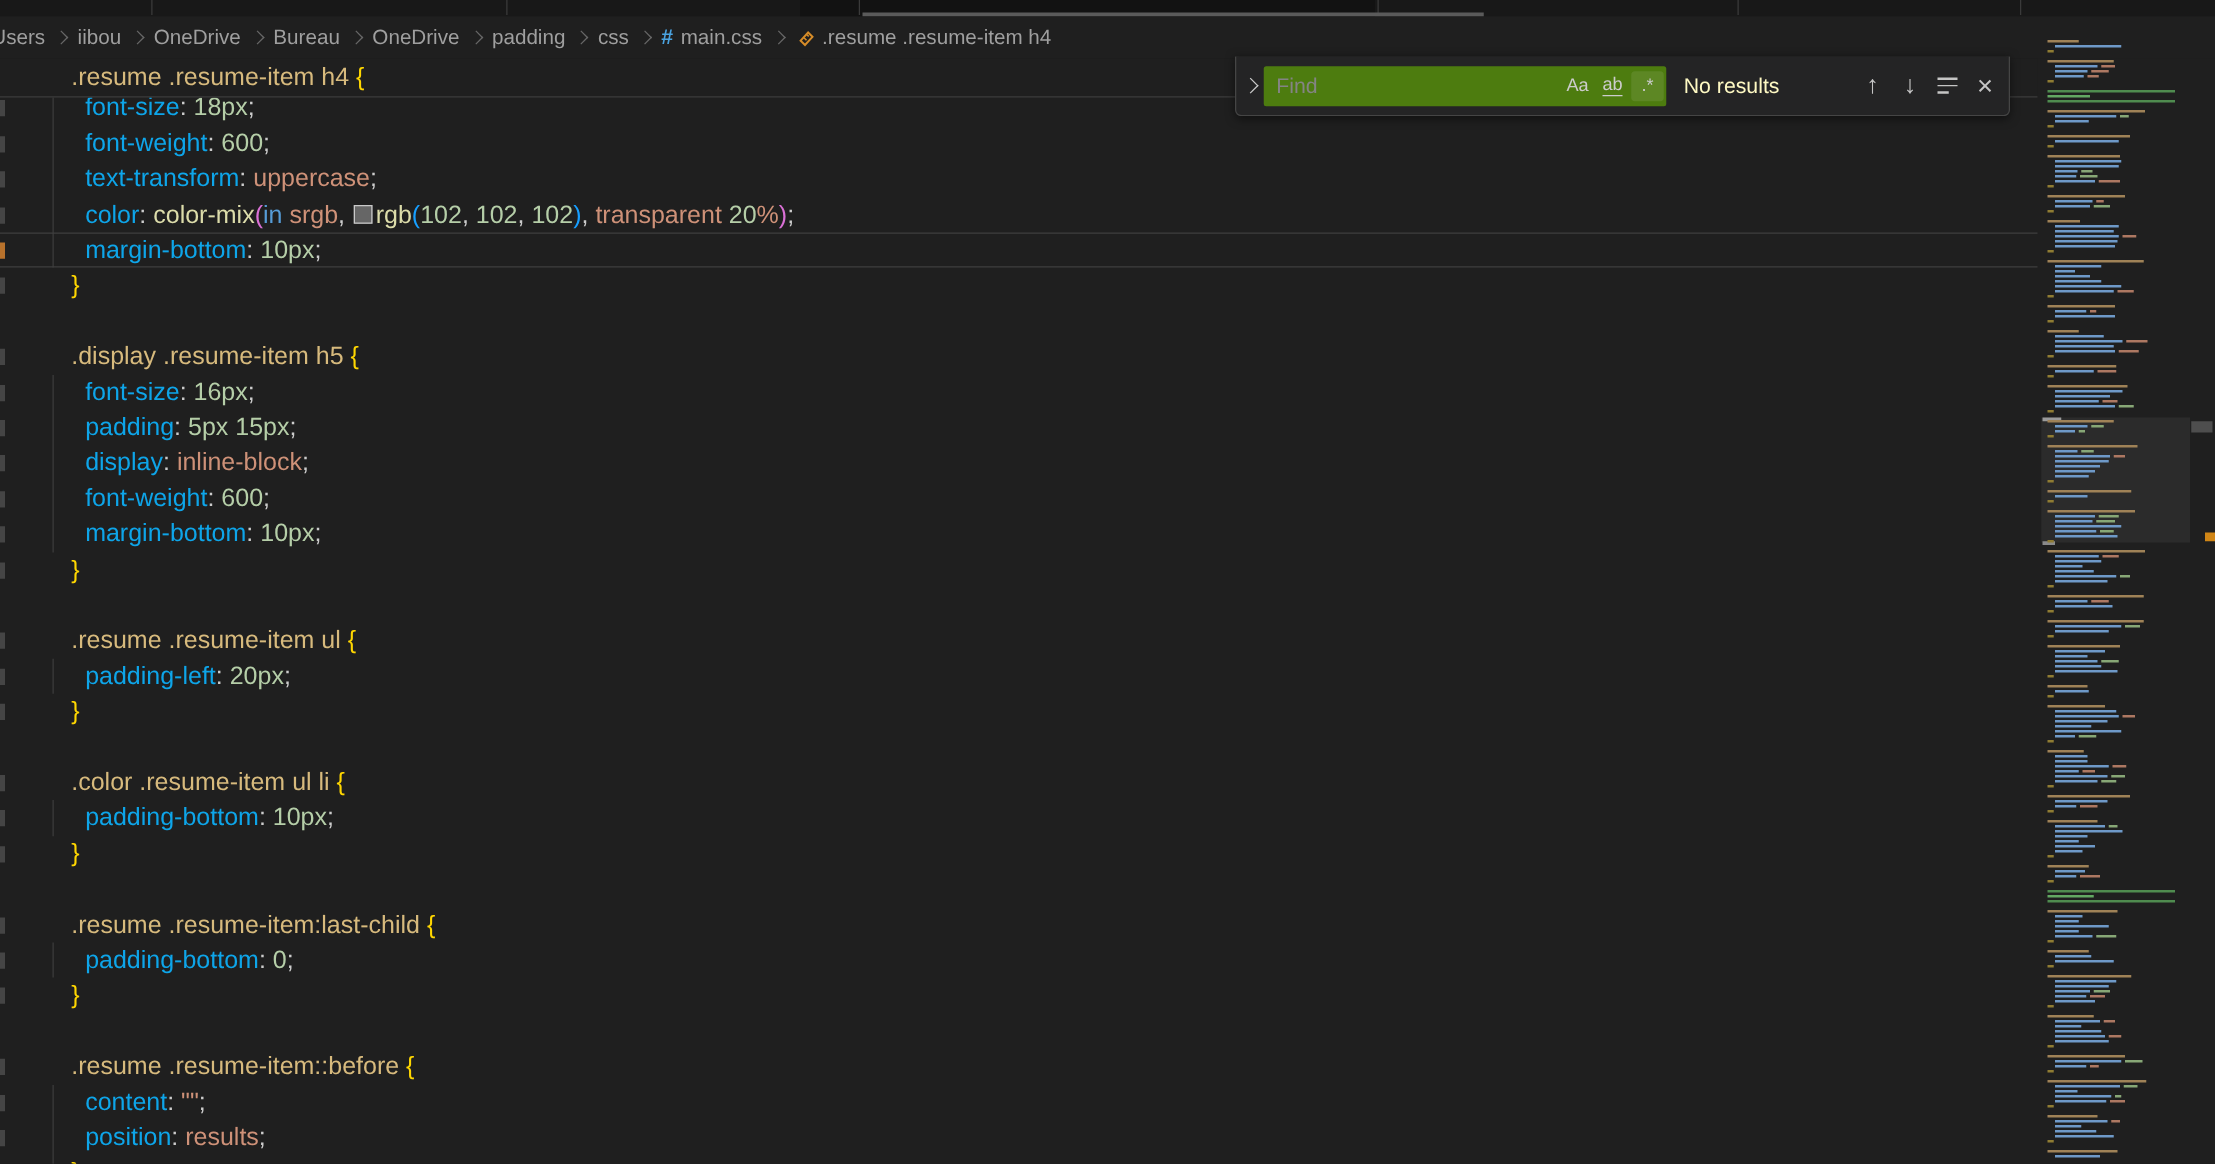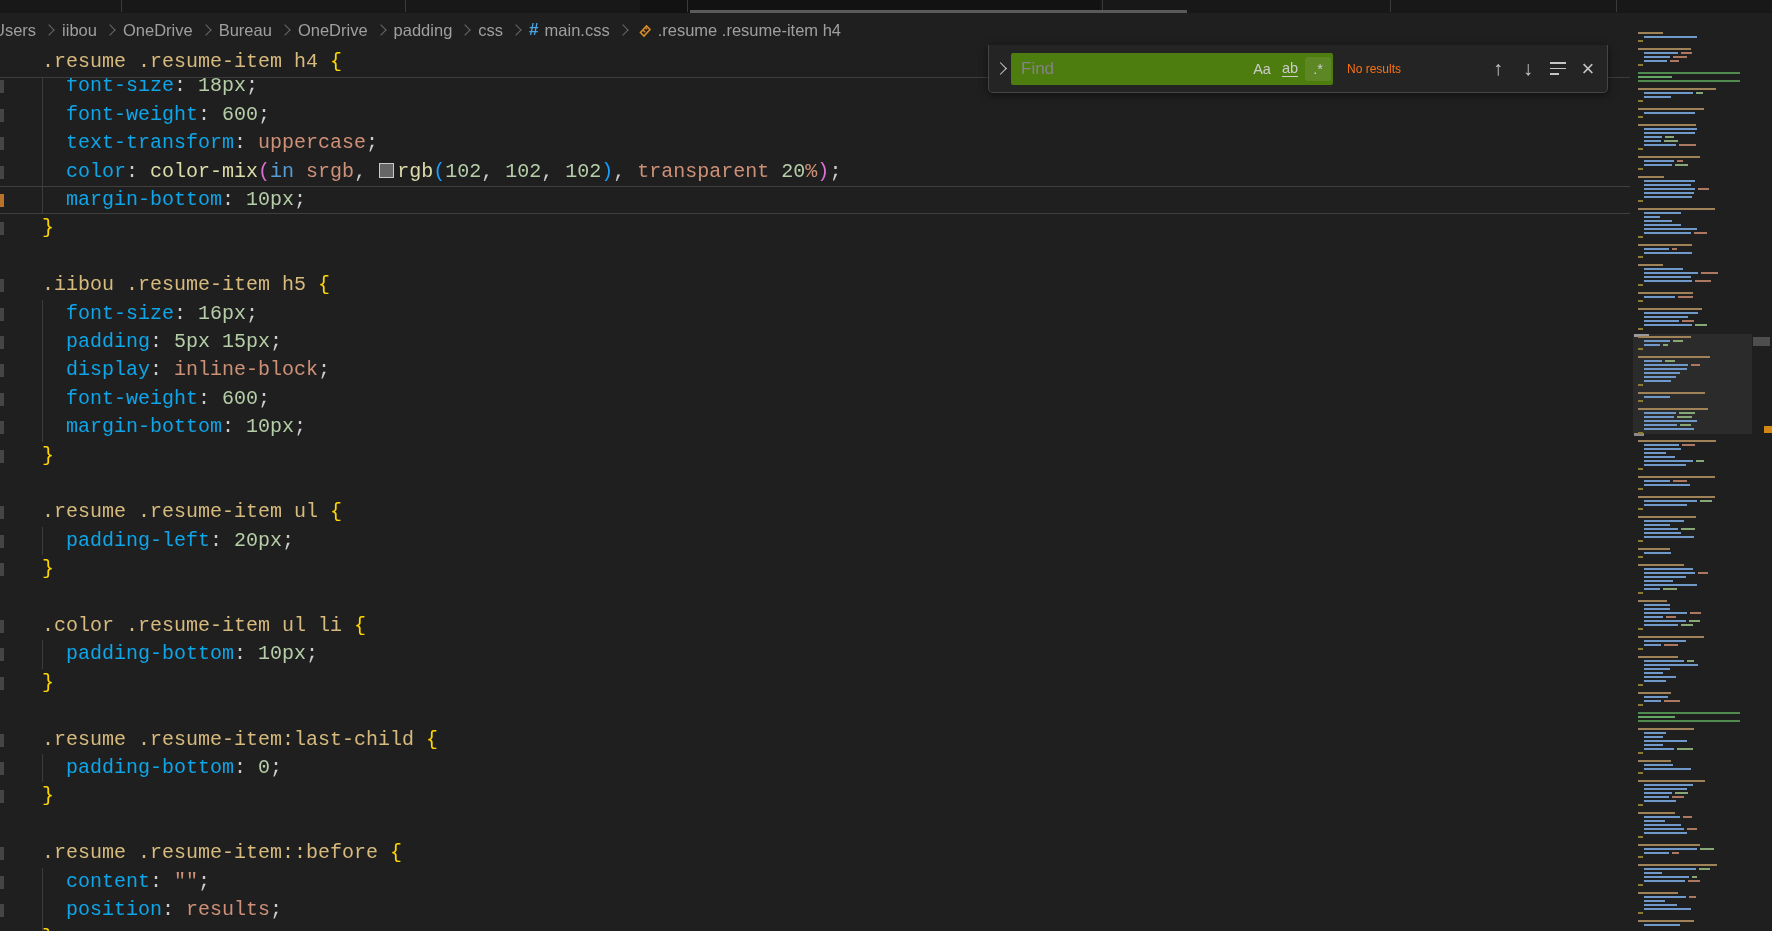--- a/index.html
+++ b/index.html
@@ -19,22 +19,22 @@
     display:flex;align-items:center;color:#9f9f9f;font-size:16.5px;white-space:nowrap;z-index:2;
   }
   .breadcrumb .bc-item{cursor:pointer;}
   .breadcrumb .bc-item:first-child{margin-left:-7px;}
   .bc-sep{width:7px;height:7px;border-right:1.6px solid #686868;border-top:1.6px solid #686868;
     transform:rotate(45deg);margin:0 9px;flex:none;}
   .bc-hash{color:#4aa3e0;font-weight:bold;font-size:17px;margin-right:6px;}
   .bc-ruleicon{width:17px;height:17px;margin-right:5px;flex:none;}
   
   .code-line{
-    position:absolute;left:42px;height:28.4px;line-height:28.4px;white-space:pre;
-    font-family:Liberation Mono, monospace;font-size:20px;z-index:1;
+    position:absolute;left:57px;height:28.4px;line-height:28.4px;white-space:pre;
+    font-family:Liberation Sans, sans-serif;font-size:20px;z-index:1;
   }
   .t-sel{color:#d7ba7d;} .t-b1{color:#ffd700;} .t-p2{color:#da70d6;} .t-p3{color:#179fff;}
   .t-prop{color:#0ea5e9;} .t-punc{color:#cccccc;} .t-num{color:#b5cea8;} .t-kw{color:#ce9178;}
   .t-fn{color:#dcdcaa;} .t-op{color:#569cd6;}
   .swatch{display:inline-block;width:13px;height:13px;background:#666666;border:1.5px solid #c9c9c9;
     vertical-align:-1px;margin:0 3px 0 1px;}
   .gutter-mark{position:absolute;left:0;width:4px;height:13px;background:#454545;z-index:1;}
   .gutter-mark.cur{background:#b8722c;}
   .indent-guide{position:absolute;left:42px;width:1px;background:#3c3c3c;z-index:0;}
   .current-line{position:absolute;left:0;width:1630px;height:28.4px;
@@ -53,21 +53,21 @@
   .fw-toggle .chev{width:8px;height:8px;border-right:1.8px solid #cccccc;border-top:1.8px solid #cccccc;transform:rotate(45deg);}
   .fw-input-box{position:relative;width:322px;height:32px;background:#4d7c0f;border-radius:2px;
     display:flex;align-items:center;flex:none;}
   .fw-input{flex:1;min-width:0;background:transparent;border:none;outline:none;color:#cccccc;
     font-size:17px;padding:0 4px 0 10px;font-family:"Liberation Sans",sans-serif;}
   .fw-input::placeholder{color:#848484;}
   .fw-opt{width:26px;height:24px;display:flex;align-items:center;justify-content:center;
     font-size:14.5px;color:#cccccc;border-radius:3px;cursor:pointer;flex:none;margin-right:2px;}
   .fw-opt.ww span{border-bottom:1px solid #cccccc;}
   .fw-opt.rx{background:rgba(255,255,255,0.09);}
-  .fw-status{font-size:12px;color:#f97316;margin-left:14px;flex:none;}
+  .fw-status{font-size:17px;color:#fef9c3;margin-left:14px;flex:none;}
   .fw-btn{width:30px;height:30px;display:flex;align-items:center;justify-content:center;
     color:#c5c5c5;font-size:20px;cursor:pointer;border-radius:4px;flex:none;}
   .fw-arrows{margin-left:auto;display:flex;align-items:center;}
   .fw-sel-icon{display:flex;flex-direction:column;gap:3.5px;align-items:flex-start;}
   .fw-sel-icon i{display:block;height:1.8px;background:#c5c5c5;}
   .fw-sel-icon i:nth-child(1){width:16px;} .fw-sel-icon i:nth-child(2){width:16px;} .fw-sel-icon i:nth-child(3){width:9px;}
   .fw-close{font-size:22px;margin-right:4px;}
   
   .minimap{position:absolute;left:1630px;top:26px;width:122px;height:905px;z-index:4;}
   .mm-bar{position:absolute;height:2px;}
@@ -131,21 +131,21 @@
     <div class="gutter-mark" style="top: 108.8px;"></div>
     <div class="code-line" style="top: 129.2px;"><span class="t-prop">  text-transform</span><span class="t-punc">: </span><span class="t-kw">uppercase</span><span class="t-punc">;</span></div>
     <div class="gutter-mark" style="top: 137.2px;"></div>
     <div class="code-line" style="top: 157.6px;"><span class="t-prop">  color</span><span class="t-punc">: </span><span class="t-fn">color-mix</span><span class="t-p2">(</span><span class="t-op">in</span><span class="t-punc"> </span><span class="t-kw">srgb</span><span class="t-punc">, </span><span class="swatch"></span><span class="t-fn">rgb</span><span class="t-p3">(</span><span class="t-num">102</span><span class="t-punc">, </span><span class="t-num">102</span><span class="t-punc">, </span><span class="t-num">102</span><span class="t-p3">)</span><span class="t-punc">, </span><span class="t-kw">transparent</span><span class="t-punc"> </span><span class="t-num">20</span><span class="t-kw">%</span><span class="t-p2">)</span><span class="t-punc">;</span></div>
     <div class="gutter-mark" style="top: 165.6px;"></div>
     <div class="code-line" style="top: 186px;"><span class="t-prop">  margin-bottom</span><span class="t-punc">: </span><span class="t-num">10px</span><span class="t-punc">;</span></div>
     <div class="gutter-mark cur" style="top: 194px;"></div>
     <div class="code-line" style="top: 214.4px;"><span class="t-b1">}</span></div>
     <div class="gutter-mark" style="top: 222.4px;"></div>
     <div class="code-line" style="top: 242.8px;"></div>
-    <div class="code-line" style="top: 271.2px;"><span class="t-sel">.iibou .resume-item h5</span><span class="t-punc"> </span><span class="t-b1">{</span></div>
+    <div class="code-line" style="top: 271.2px;"><span class="t-sel">.display .resume-item h5</span><span class="t-punc"> </span><span class="t-b1">{</span></div>
     <div class="gutter-mark" style="top: 279.2px;"></div>
     <div class="code-line" style="top: 299.6px;"><span class="t-prop">  font-size</span><span class="t-punc">: </span><span class="t-num">16px</span><span class="t-punc">;</span></div>
     <div class="gutter-mark" style="top: 307.6px;"></div>
     <div class="code-line" style="top: 328px;"><span class="t-prop">  padding</span><span class="t-punc">: </span><span class="t-num">5px</span><span class="t-punc"> </span><span class="t-num">15px</span><span class="t-punc">;</span></div>
     <div class="gutter-mark" style="top: 336px;"></div>
     <div class="code-line" style="top: 356.4px;"><span class="t-prop">  display</span><span class="t-punc">: </span><span class="t-kw">inline-block</span><span class="t-punc">;</span></div>
     <div class="gutter-mark" style="top: 364.4px;"></div>
     <div class="code-line" style="top: 384.8px;"><span class="t-prop">  font-weight</span><span class="t-punc">: </span><span class="t-num">600</span><span class="t-punc">;</span></div>
     <div class="gutter-mark" style="top: 392.8px;"></div>
     <div class="code-line" style="top: 413.2px;"><span class="t-prop">  margin-bottom</span><span class="t-punc">: </span><span class="t-num">10px</span><span class="t-punc">;</span></div>

